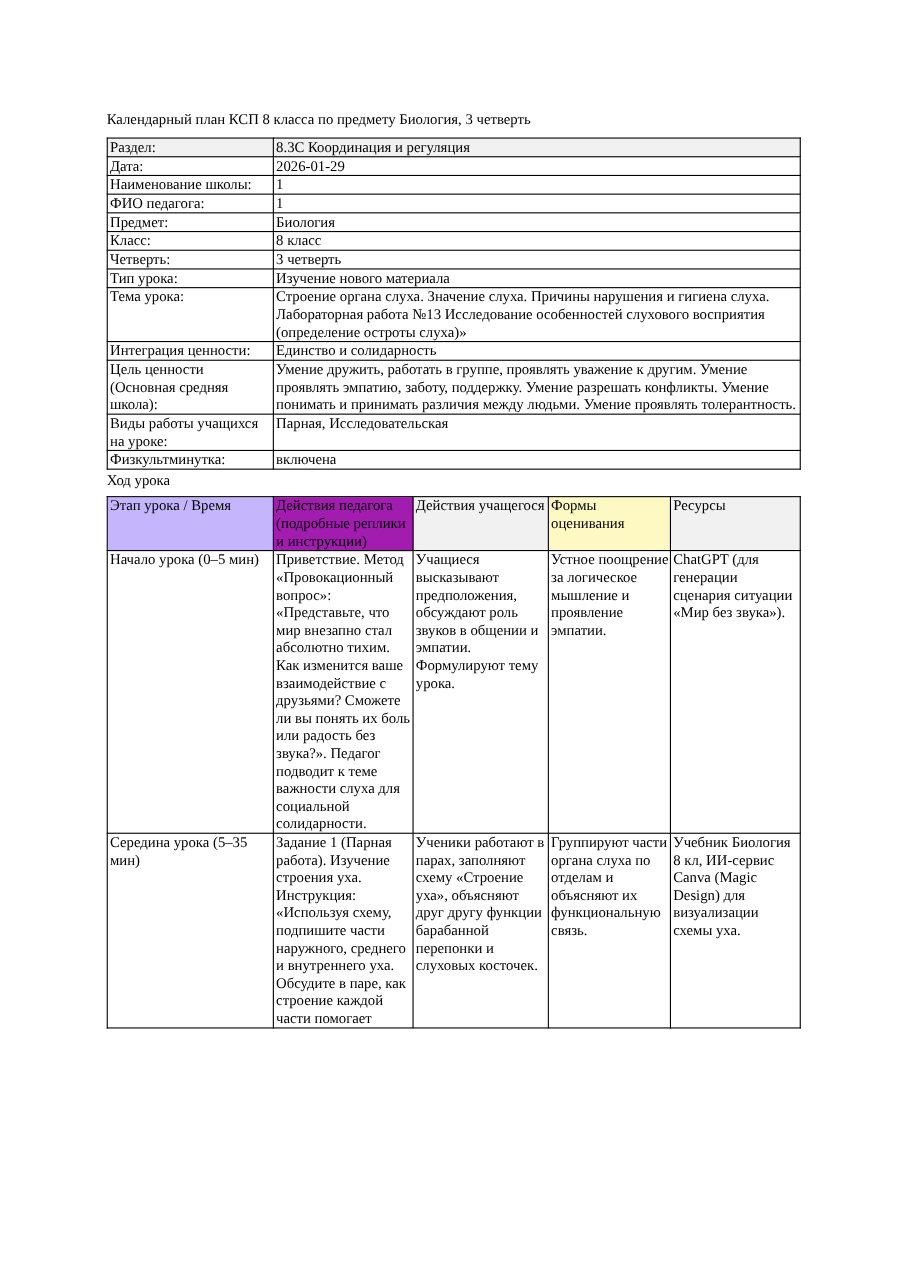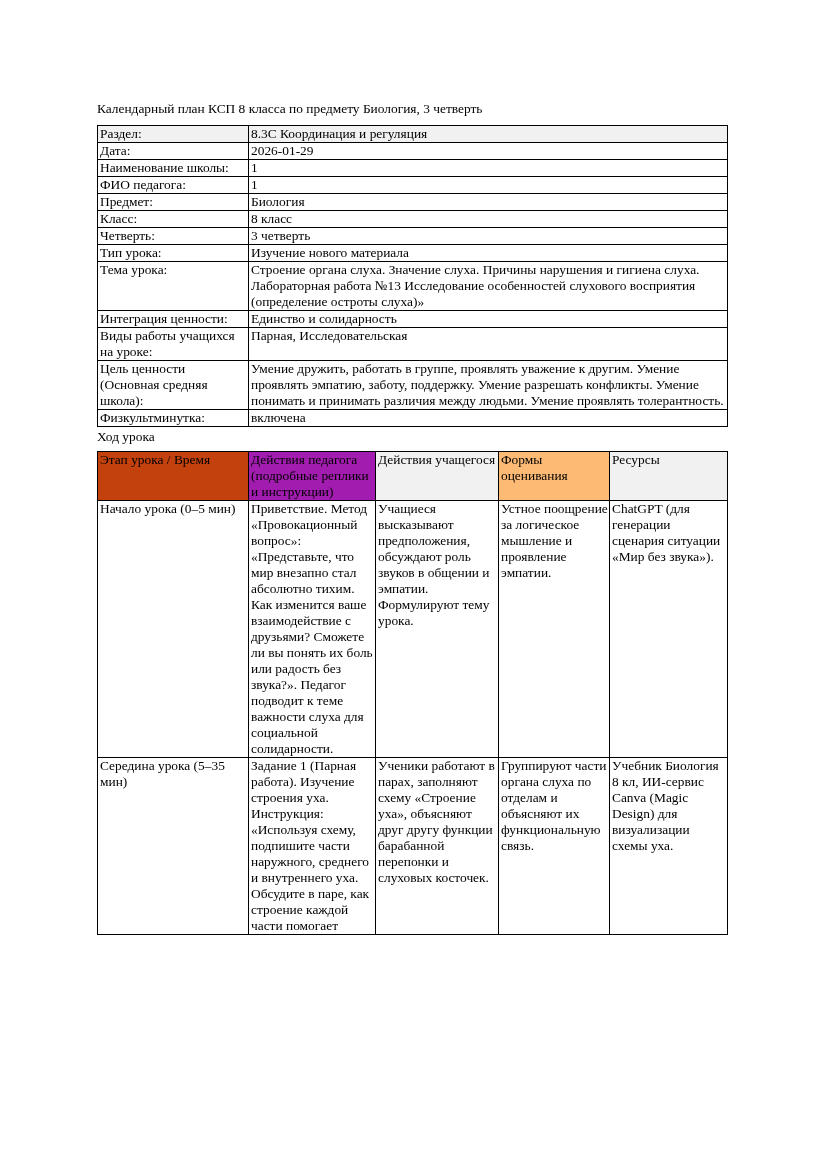--- a/index.html
+++ b/index.html
@@ -102,50 +102,50 @@
         </tr>
         <tr>
           <td>Тема урока:</td>
           <td>Строение органа слуха. Значение слуха. Причины нарушения и гигиена слуха. Лабораторная работа №13 Исследование особенностей слухового восприятия (определение остроты слуха)»</td>
         </tr>
         <tr>
           <td>Интеграция ценности:</td>
           <td>Единство и солидарность</td>
         </tr>
         <tr>
+          <td>Цель ценности (Основная средняя школа):</td>
+          <td>Умение дружить, работать в группе, проявлять уважение к другим. Умение проявлять эмпатию, заботу, поддержку. Умение разрешать конфликты. Умение понимать и принимать различия между людьми. Умение проявлять толерантность.</td>
+        </tr>
+        <tr>
           <td>Виды работы учащихся на уроке:</td>
           <td>Парная, Исследовательская</td>
-        </tr>
-        <tr>
-          <td>Цель ценности (Основная средняя школа):</td>
-          <td>Умение дружить, работать в группе, проявлять уважение к другим. Умение проявлять эмпатию, заботу, поддержку. Умение разрешать конфликты. Умение понимать и принимать различия между людьми. Умение проявлять толерантность.</td>
         </tr>
         <tr>
           <td>Физкультминутка:</td>
           <td>включена</td>
         </tr>
       </tbody>
     </table>
 
     <div class="section-heading">Ход урока</div>
 
     <table>
       <colgroup>
         <col style="width:151px">
           <col style="width:127px">
           <col style="width:123px">
           <col style="width:111px">
           <col style="width:118px">
       </colgroup>
       <tbody>
         <tr class="shaded">
-          <th style="background: #c2410c;">Этап урока / Время</th>
+          <th style="background: #c4b5fd;">Этап урока / Время</th>
           <th style="background: #a21caf;">Действия педагога (подробные реплики и инструкции)</th>
           <th style="background: rgb(241, 241, 241);">Действия учащегося</th>
-          <th style="background: #fdba74;">Формы оценивания</th>
+          <th style="background: #fef9c3;">Формы оценивания</th>
           <th style="background: rgb(241, 241, 241);">Ресурсы</th>
         </tr>
         <tr>
           <td>Начало урока (0–5 мин)</td>
           <td>Приветствие. Метод «Провокационный вопрос»: «Представьте, что мир внезапно стал абсолютно тихим. Как изменится ваше взаимодействие с друзьями? Сможете ли вы понять их боль или радость без звука?». Педагог подводит к теме важности слуха для социальной солидарности.</td>
           <td>Учащиеся высказывают предположения, обсуждают роль звуков в общении и эмпатии. Формулируют тему урока.</td>
           <td>Устное поощрение за логическое мышление и проявление эмпатии.</td>
           <td>ChatGPT (для генерации сценария ситуации «Мир без звука»).</td>
         </tr>
         <tr>

